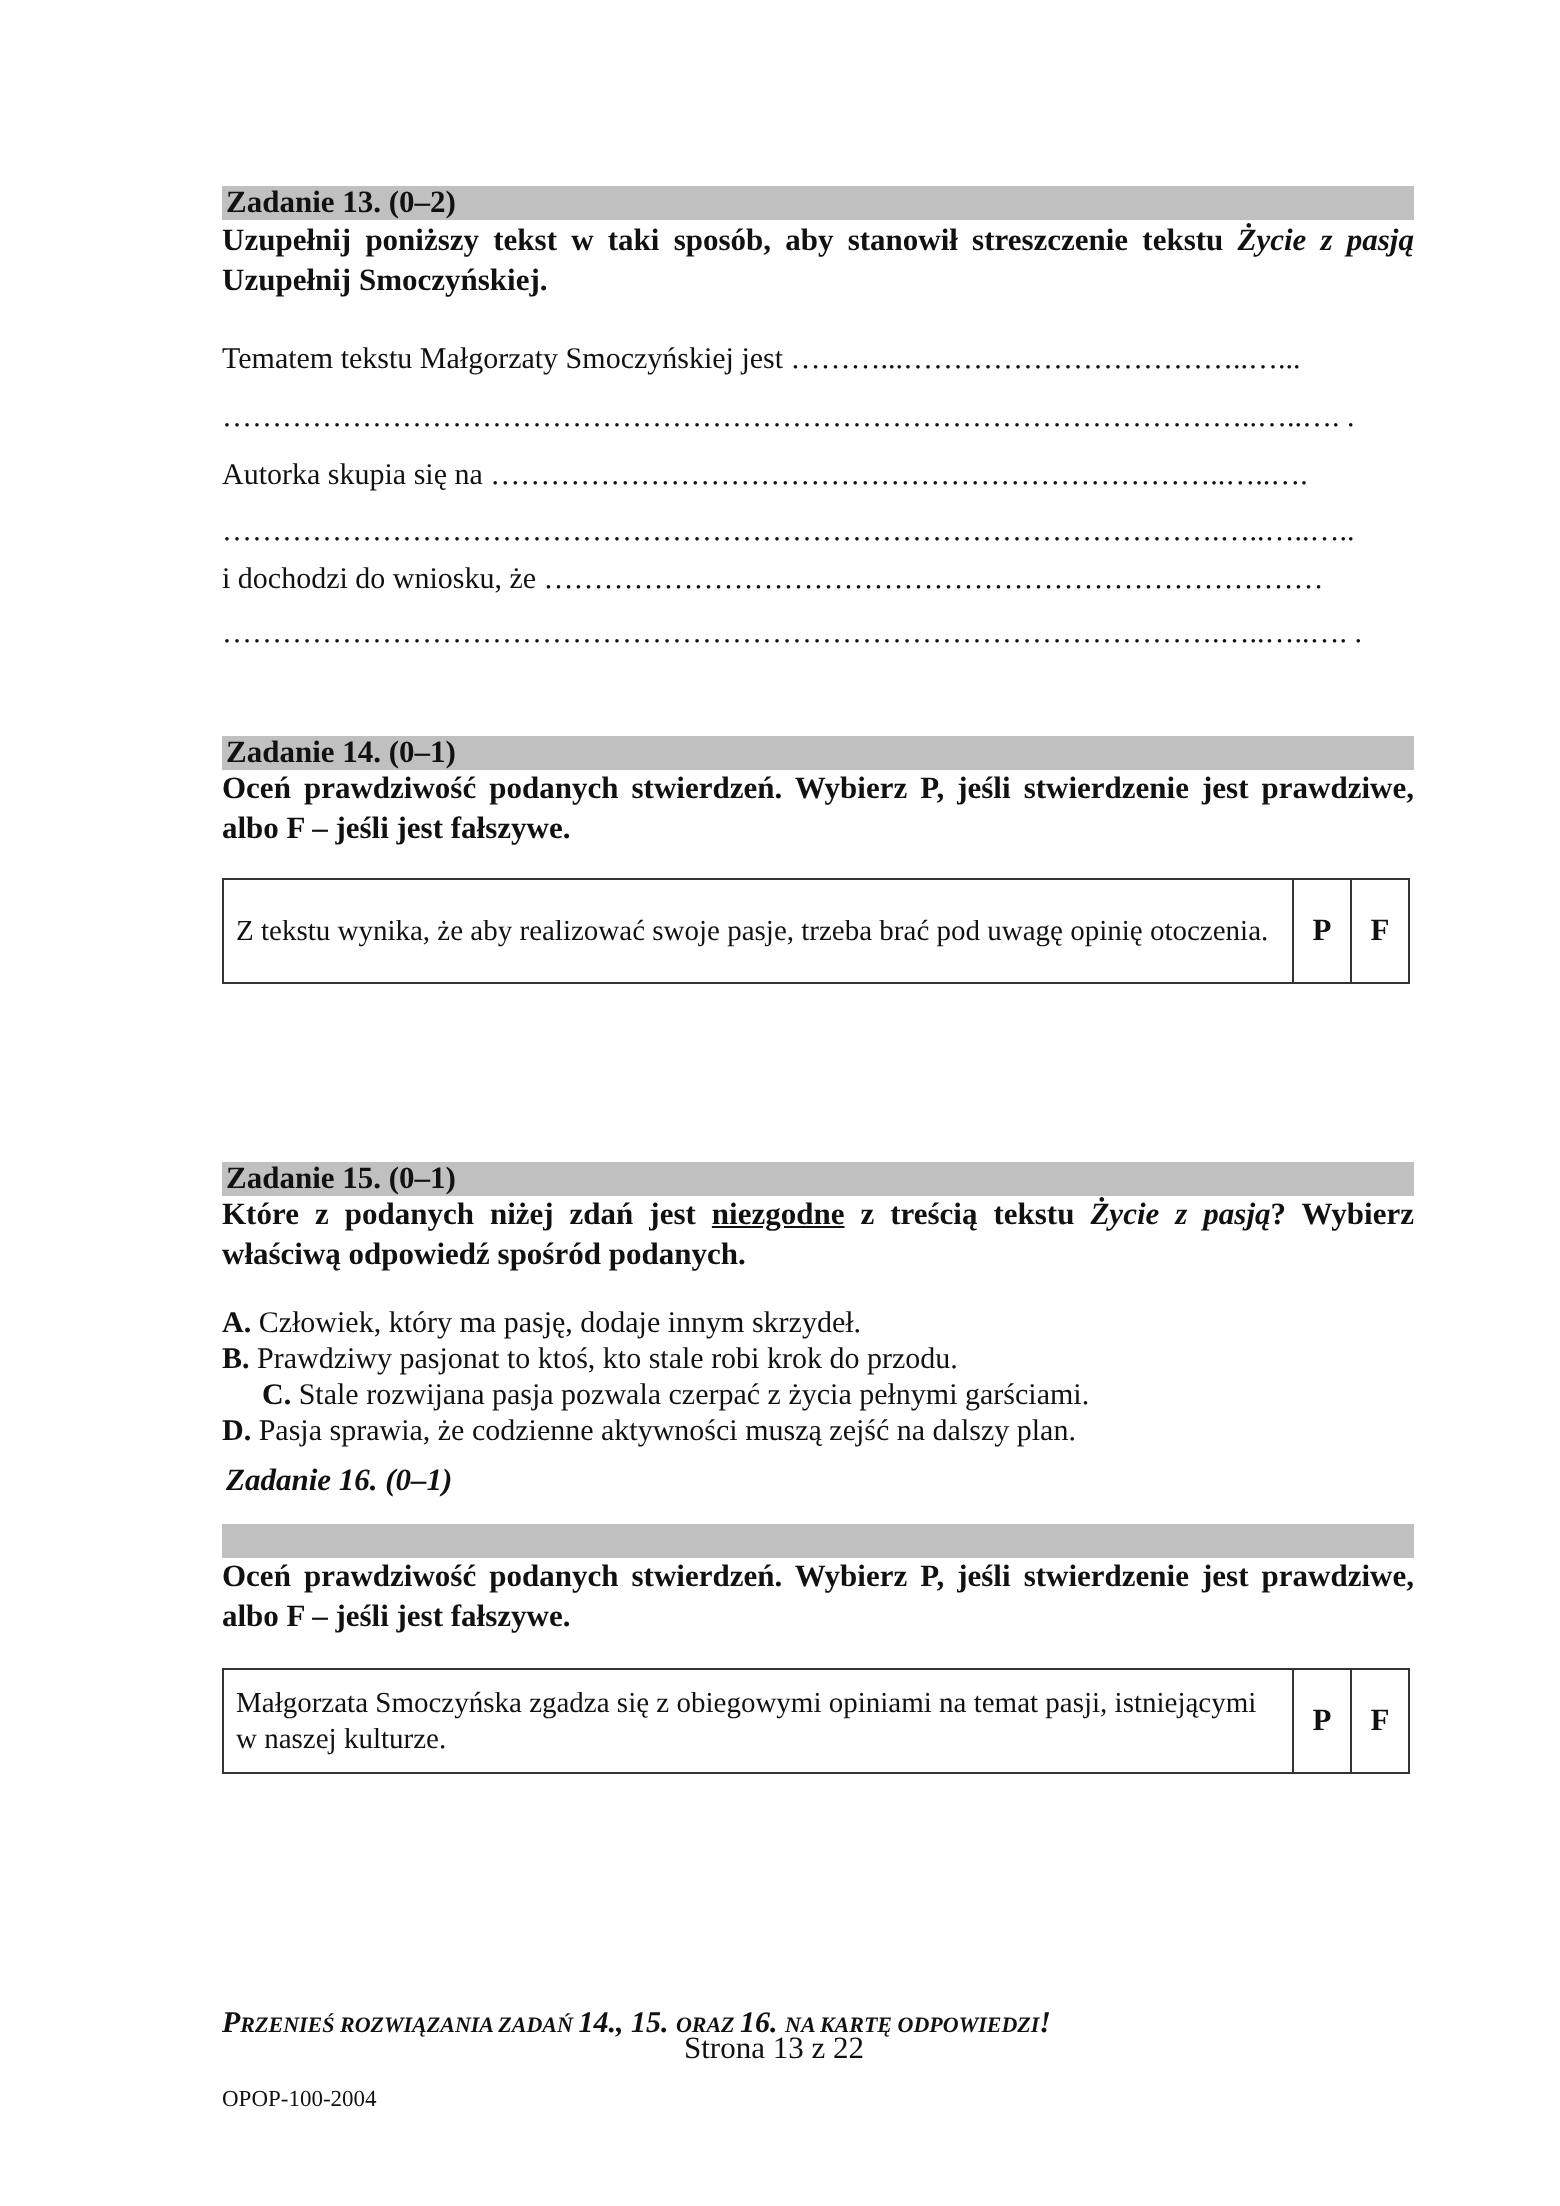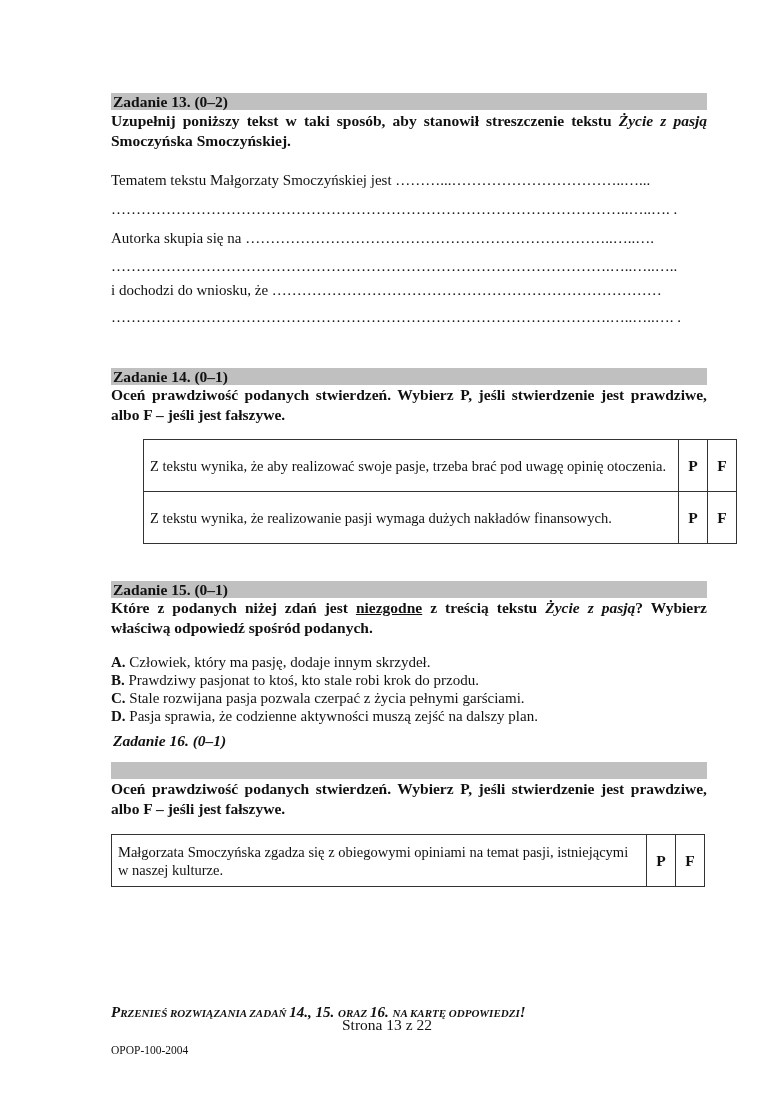--- a/index.html
+++ b/index.html
@@ -19,55 +19,50 @@
   .code { position:absolute; left:111px; top:1044px; font-size:11.5px; }
   .pageno { position:absolute; left:342px; top:1016px; font-size:15.5px; }
   .ital { font-style:italic; }
   .ul { text-decoration:underline; }
 </style>
 </head>
 <body>
 
 <div class="task-bar" style="top:93px;"></div>
 <div class="task-title" style="top:93px;">Zadanie 13. (0–2)</div>
-<div class="instr" style="top:111px;"><span>Uzupełnij poniższy tekst w taki sposób, aby stanowił streszczenie tekstu </span><span class="ital">Życie z pasją</span><span> Smoczyńska Smoczyńskiej.</span></div>
+<div class="instr" style="top:111px;"><span>Uzupełnij poniższy tekst w taki sposób, aby stanowił streszczenie tekstu </span><span class="ital">Życie z pasją</span><span> Uzupełnij Smoczyńskiej.</span></div>
 
 <div class="line" style="top:171px;">Tematem tekstu Małgorzaty Smoczyńskiej jest ………...……………………………..…...</div>
 <div class="line" style="top:200px;">…………………………………………………………………………………………..…..…. .</div>
 <div class="line" style="top:229px;">Autorka skupia się na ………………………………………………………………..…..….</div>
 <div class="line" style="top:257px;">……………………………………………………………………………………….…..…..…..</div>
 <div class="line" style="top:281px;">i dochodzi do wniosku, że ……………………………………………………………………</div>
 <div class="line" style="top:308px;">……………………………………………………………………………………….…..…..…. .</div>
 
 <div class="task-bar" style="top:368px;"></div>
 <div class="task-title" style="top:368px;">Zadanie 14. (0–1)</div>
 <div class="instr" style="top:385px;">Oceń prawdziwość podanych stwierdzeń. Wybierz P, jeśli stwierdzenie jest prawdziwe, albo F – jeśli jest fałszywe.</div>
 
-<table class="pf" style="top:439px;margin-left:32px;">
+<table class="pf" style="top:439px;">
   <tbody>
       <tr>
     <td>Z tekstu wynika, że aby realizować swoje pasje, trzeba brać pod uwagę opinię otoczenia.</td>
-    <td class="pf-cell">P</td>
-    <td class="pf-cell">F</td>
-  </tr>
-  <tr>
-    <td>Z tekstu wynika, że realizowanie pasji wymaga dużych nakładów finansowych.</td>
     <td class="pf-cell">P</td>
     <td class="pf-cell">F</td>
   </tr>
 </tbody>
   </table>
 
 <div class="task-bar" style="top:581px;"></div>
 <div class="task-title" style="top:581px;">Zadanie 15. (0–1)</div>
 <div class="instr" style="top:598px;"><span>Które z podanych niżej zdań jest </span><span class="ul">niezgodne</span><span> z treścią tekstu </span><span class="ital">Życie z pasją</span><span>? Wybierz właściwą odpowiedź spośród podanych.</span></div>
 
 <div class="opt" style="top:653px;text-align:right;"><b>A.</b><span> Człowiek, który ma pasję, dodaje innym skrzydeł.</span></div>
 <div class="opt" style="top:671px;"><b>B.</b><span> Prawdziwy pasjonat to ktoś, kto stale robi krok do przodu.</span></div>
-<div class="opt" style="top:689px;"><b>C.</b><span> Stale rozwijana pasja pozwala czerpać z życia pełnymi garściami.</span></div>
+<div class="opt" style="top:689px;margin-left:20px;"><b>C.</b><span> Stale rozwijana pasja pozwala czerpać z życia pełnymi garściami.</span></div>
 <div class="opt" style="top:707px;"><b>D.</b><span> Pasja sprawia, że codzienne aktywności muszą zejść na dalszy plan.</span></div>
 
 <div class="task-bar" style="top:762px;"></div>
 <div class="task-title" style="top:732px;font-style:italic;">Zadanie 16. (0–1)</div>
 <div class="instr" style="top:779px;">Oceń prawdziwość podanych stwierdzeń. Wybierz P, jeśli stwierdzenie jest prawdziwe, albo F – jeśli jest fałszywe.</div>
 
 <table class="pf" style="top:834px;">
   <tbody>
       <tr>
     <td>Małgorzata Smoczyńska zgadza się z obiegowymi opiniami na temat pasji, istniejącymi w naszej kulturze.</td>

